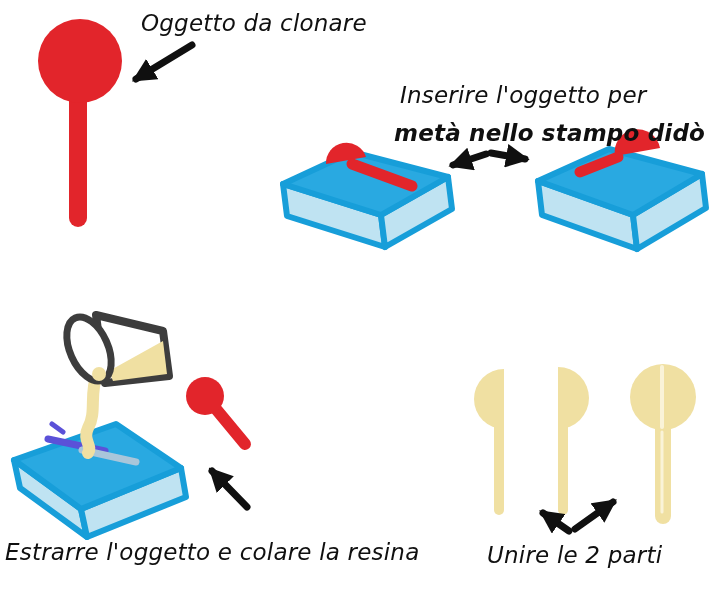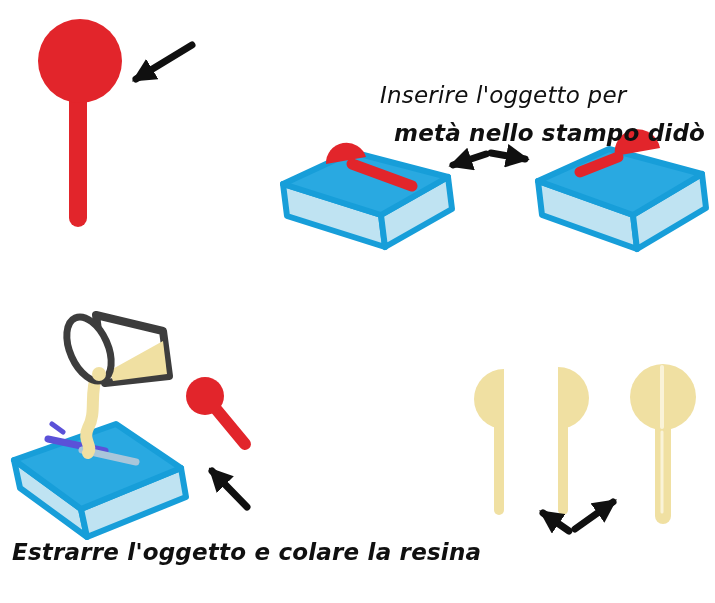--- a/index.html
+++ b/index.html
@@ -104,21 +104,23 @@
       <line class="s-cream" x1="663" y1="415" x2="663" y2="516" stroke-width="16"></line>
       <circle class="f-cream" cx="663" cy="397" r="33"></circle>
       <line class="s-creamlight" x1="662" y1="367" x2="662" y2="427" stroke-width="4"></line>
       <line class="s-creamlight" x1="662" y1="432" x2="662" y2="512" stroke-width="3"></line>
     </g>
 
     <line class="s-ink" x1="569" y1="531" x2="543" y2="513" stroke-width="7" marker-end="url(#head)"></line>
     <line class="s-ink" x1="575" y1="529" x2="613" y2="502" stroke-width="7" marker-end="url(#head)"></line>
   </svg>
 
+  <div class="lbl" style="left:141px;top:9px;">Oggetto da clonare</div>
 
   <div>
-    <div class="lbl" style="left:380px;top:81px;">Inserire l'oggetto per</div>
+    <div class="lbl" style="left:400px;top:81px;">Inserire l'oggetto per</div>
     <div class="lbl" style="left:394px;top:119px;font-weight:bold;">metà nello stampo didò</div>
   </div>
 
-  <div class="lbl" style="left:12px;top:538px;font-weight:bold;">Estrarre l'oggetto e colare la resina</div>
+  <div class="lbl" style="left:5px;top:538px;">Estrarre l'oggetto e colare la resina</div>
 
+  <div class="lbl" style="left:487px;top:541px;">Unire le 2 parti</div>
 </div>
 
 </body></html>

